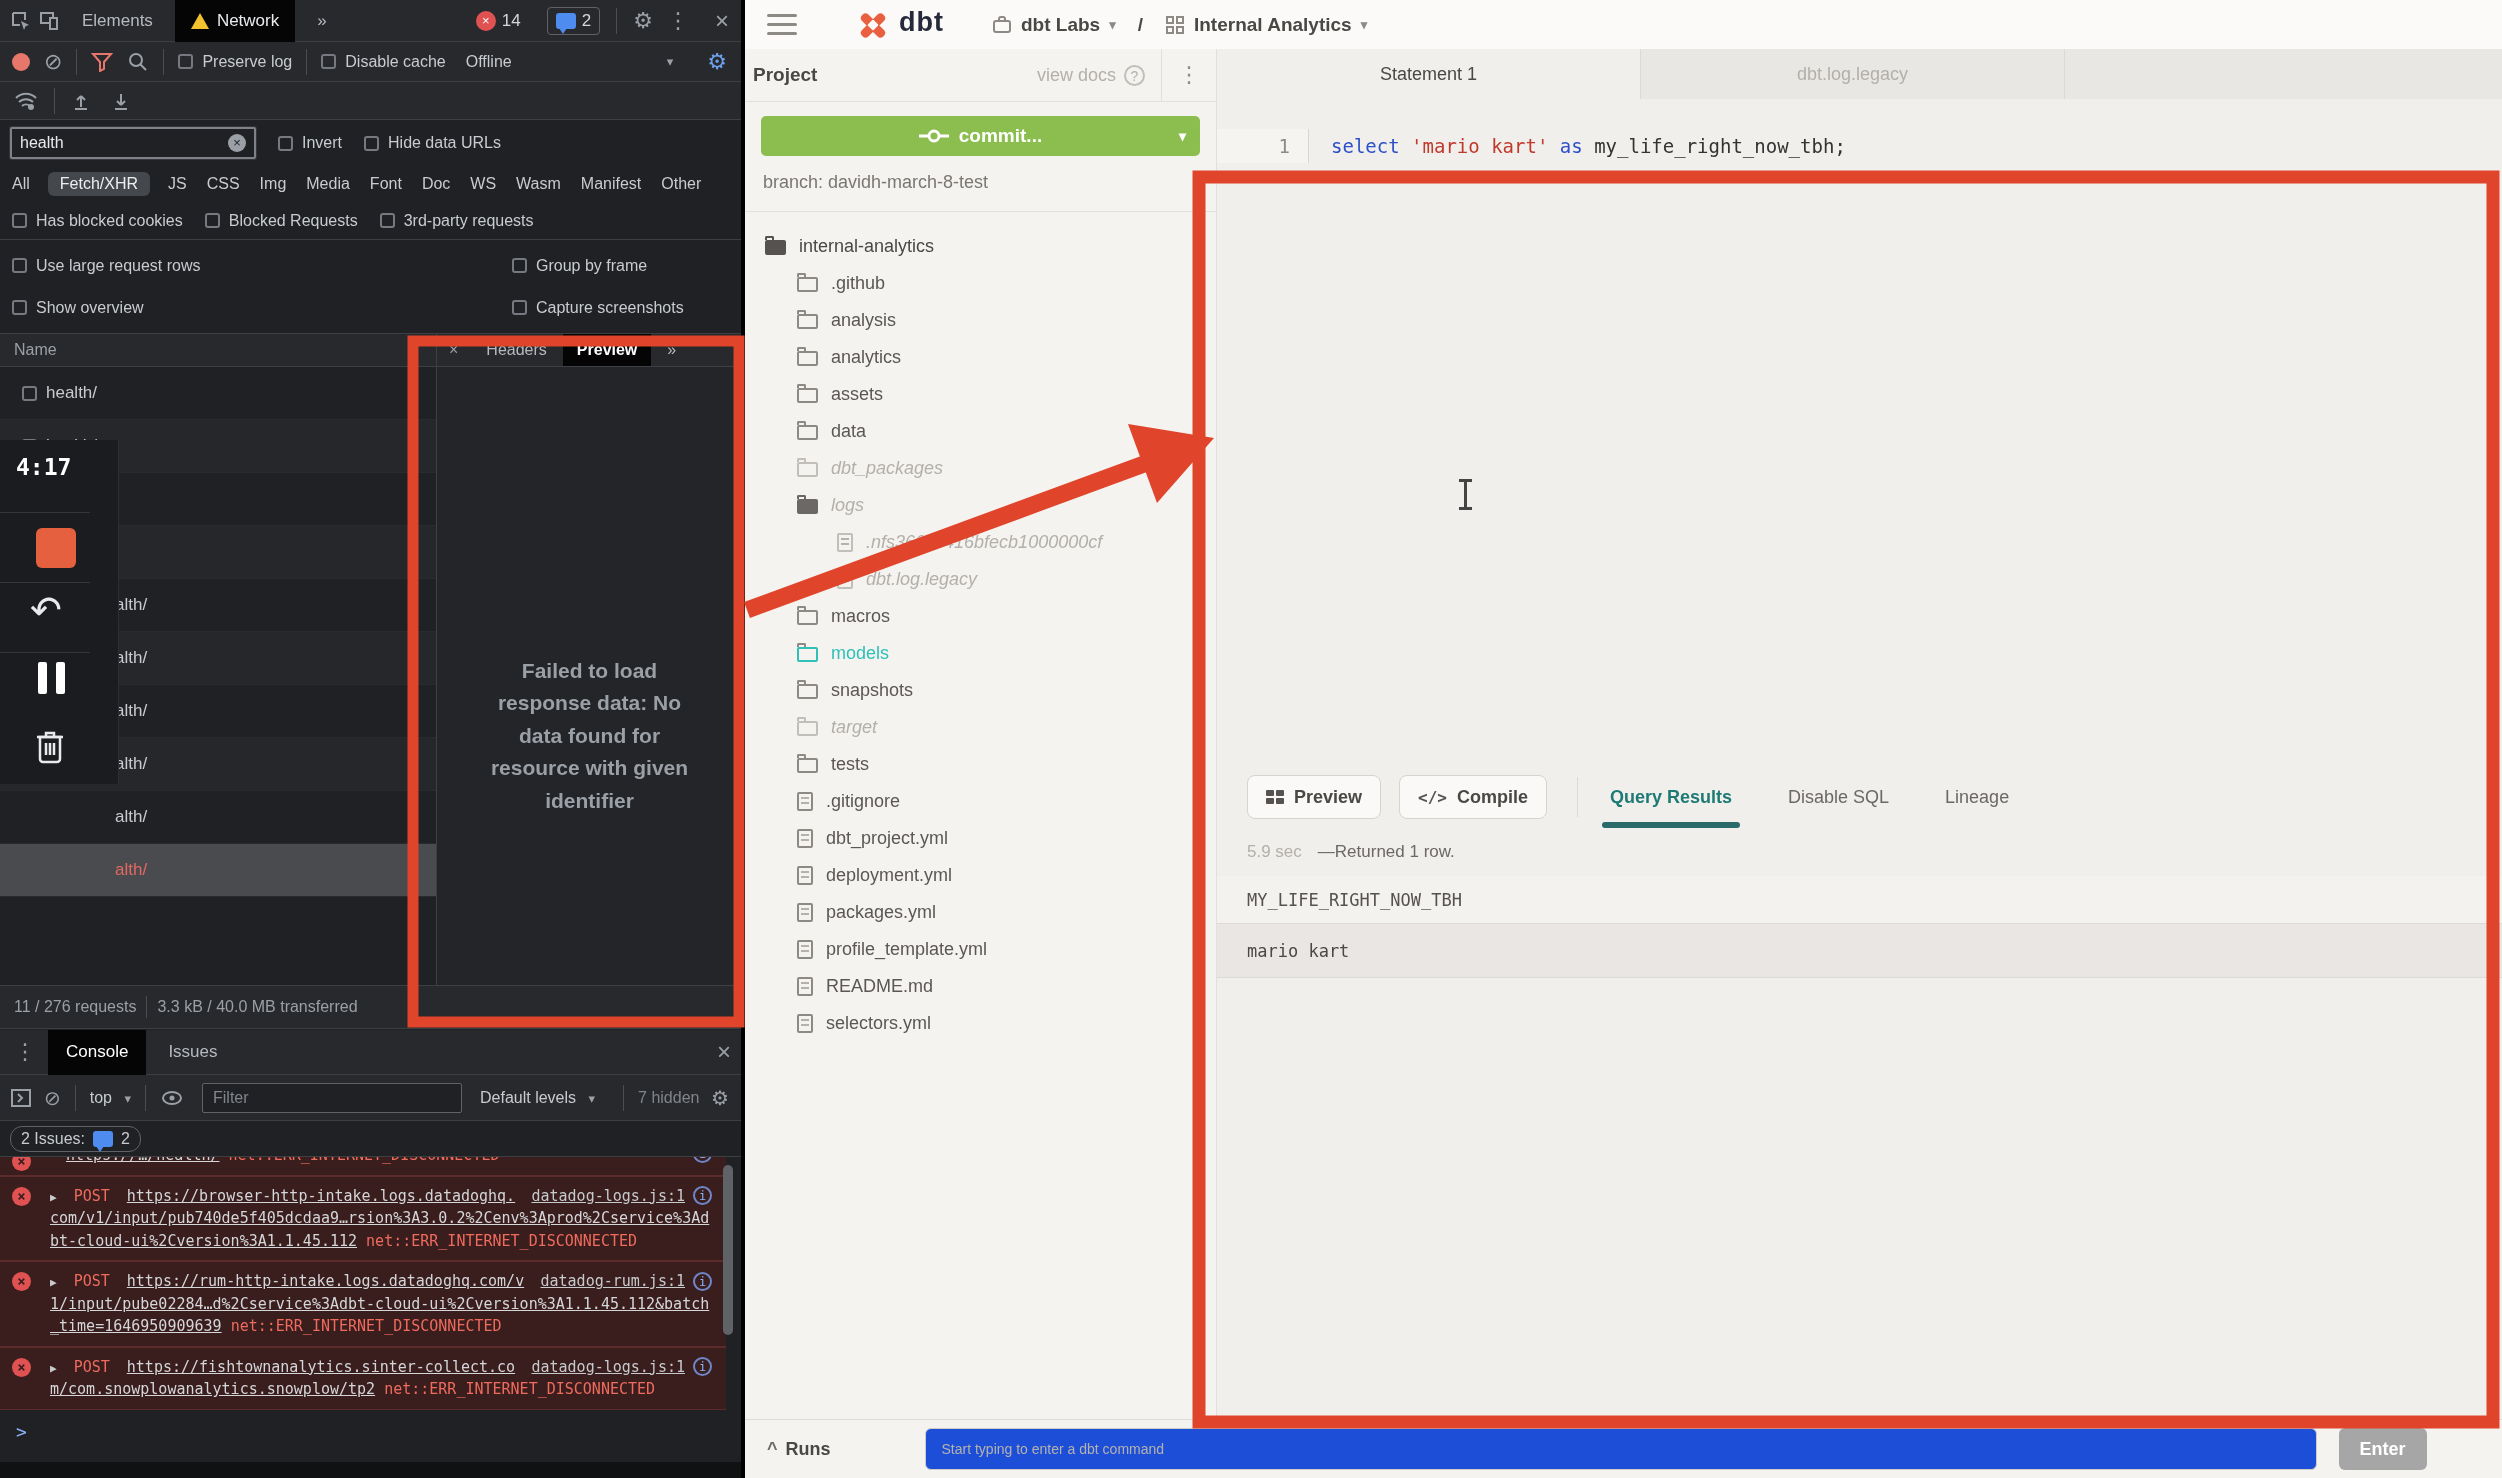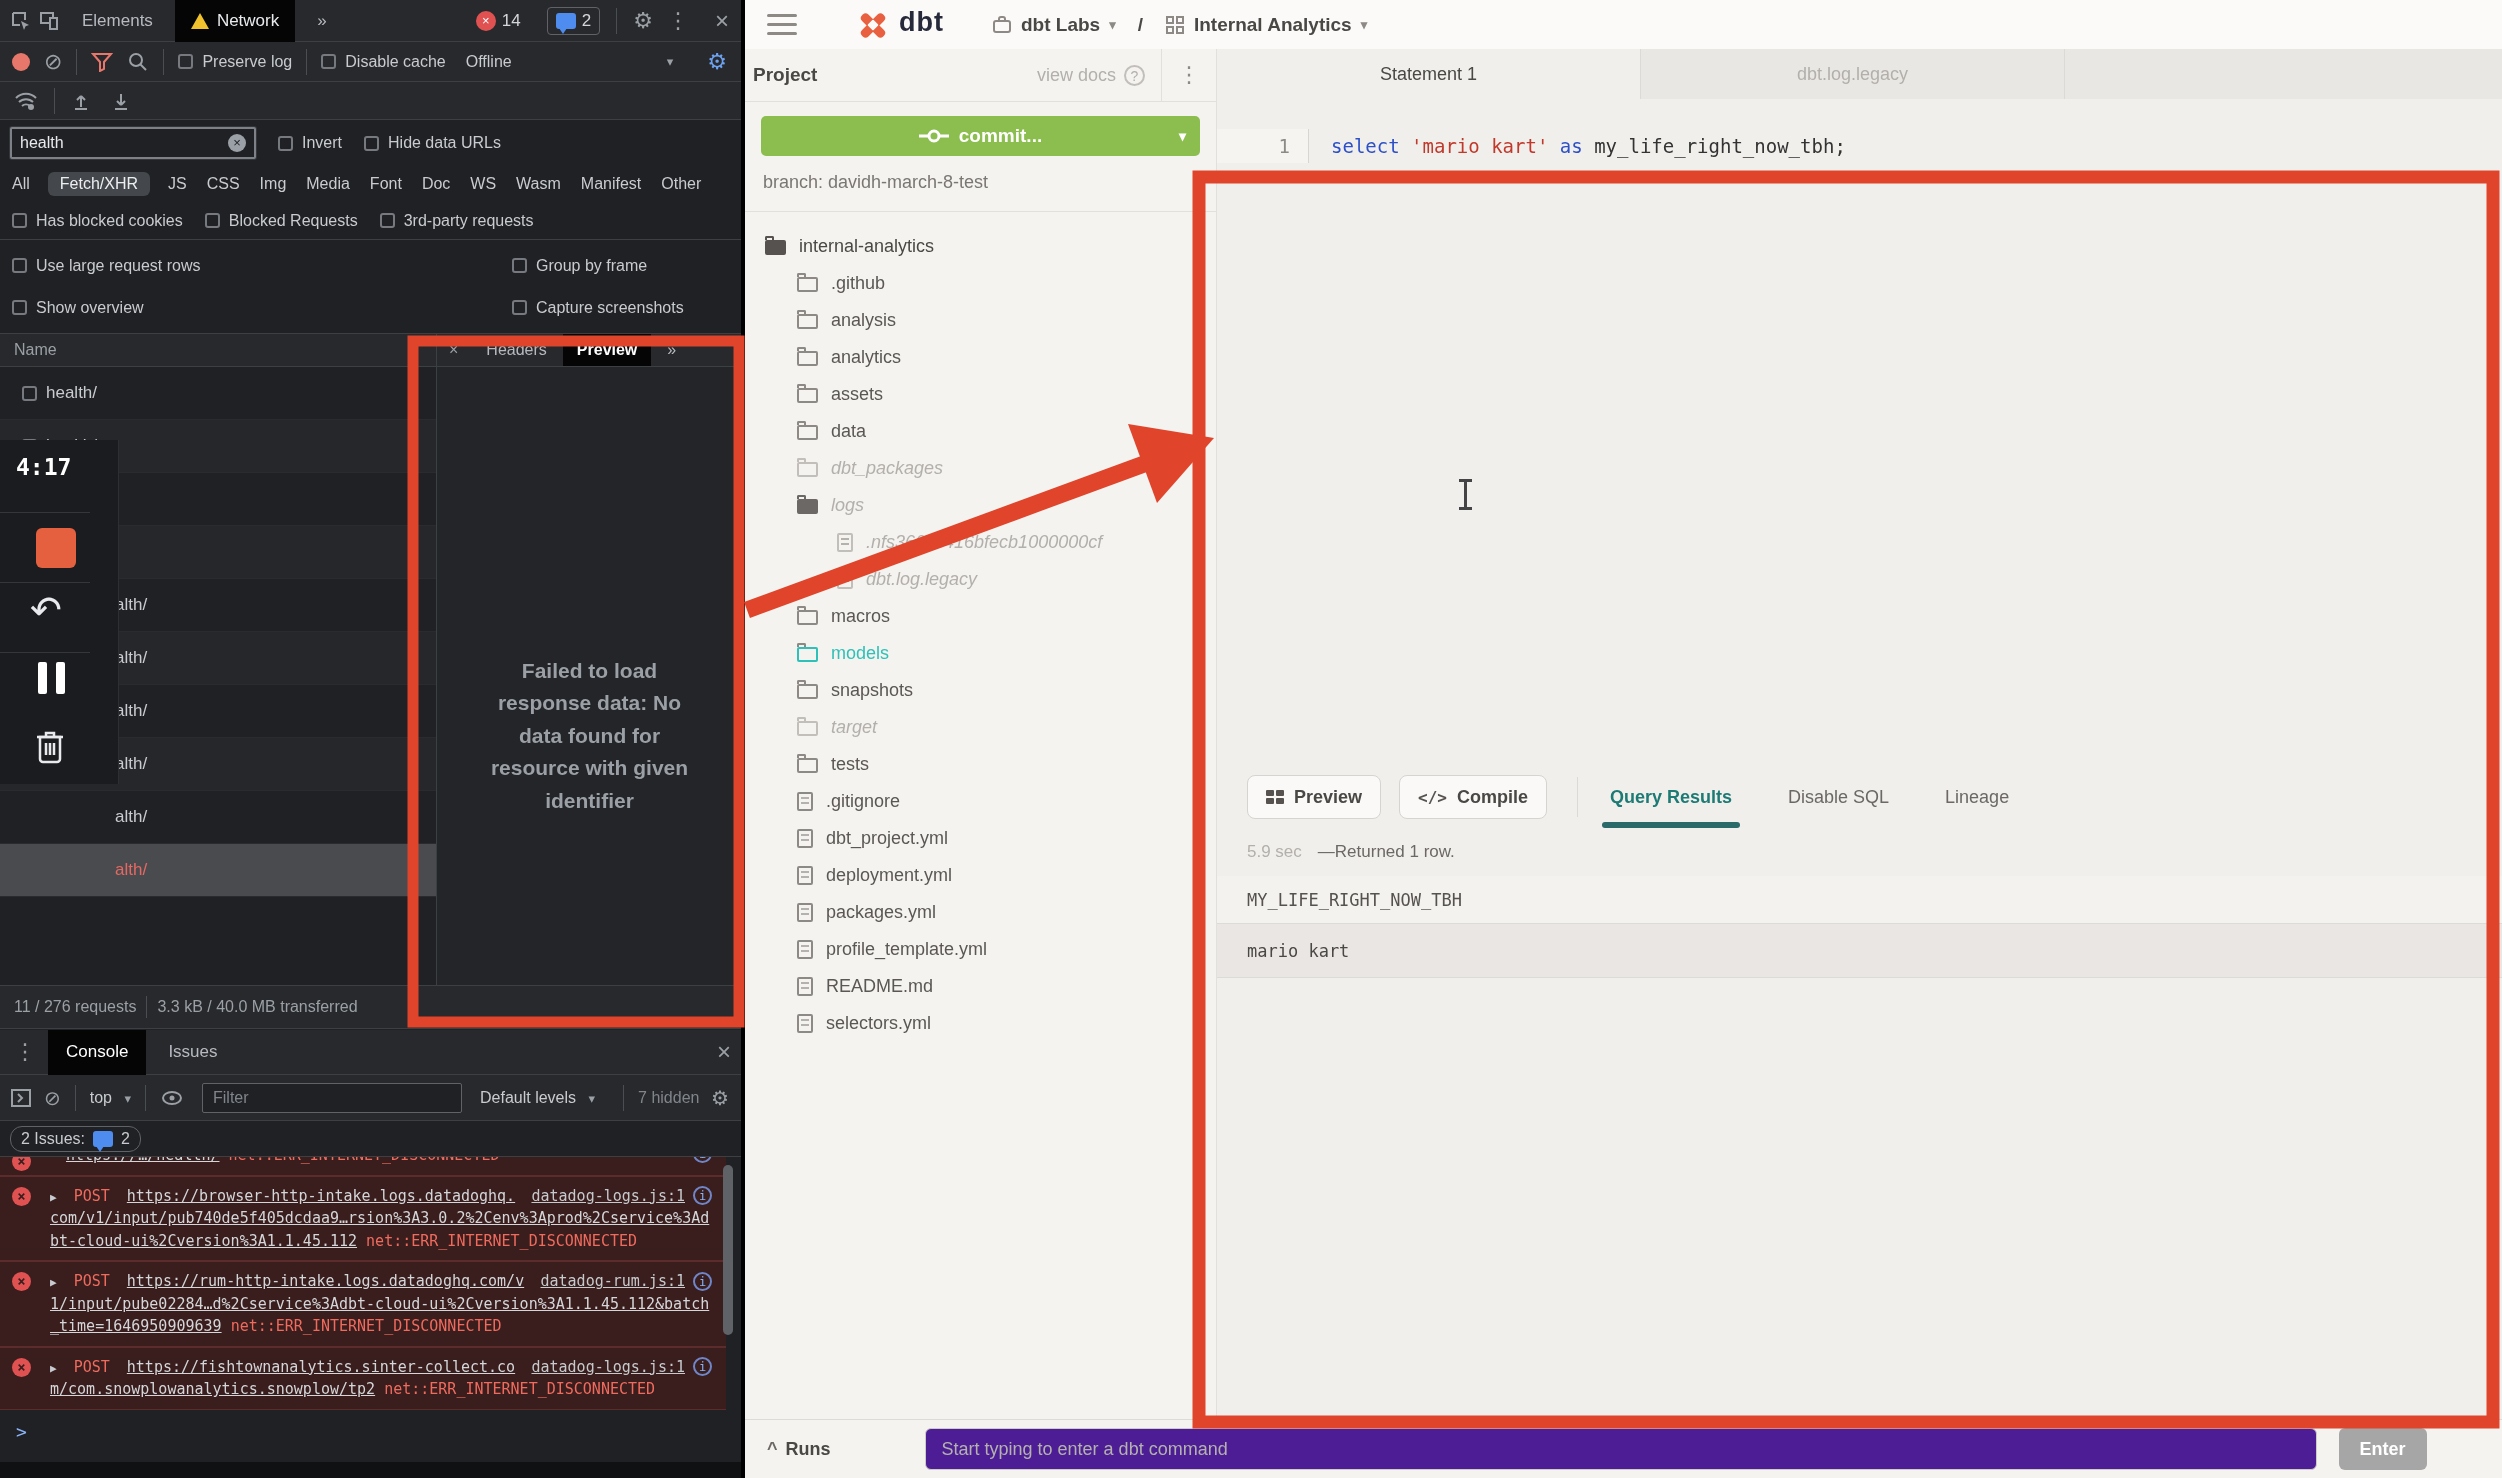--- a/index.html
+++ b/index.html
@@ -193,22 +193,22 @@
   .resmsg{color:#6b6865;margin-left:16px}
   .qtable{position:absolute;left:0;top:827px;width:100%}
   .qth{height:47px;display:flex;align-items:center;padding-left:30px;font-family:"DejaVu Sans Mono",monospace;font-size:17px;color:#55524f;
      background:#f4f2ef;border-bottom:1px solid #dddbd7}
   .qtd{height:53px;display:flex;align-items:center;padding-left:30px;font-family:"DejaVu Sans Mono",monospace;font-size:17px;color:#4a4845;
      background:#e9e6e3;border-bottom:1px solid #dddbd7}
 
   .dbt-bottom{position:absolute;left:0;bottom:0;width:100%;height:58px;background:#f5f3f0;border-top:1px solid #dddbd7;display:flex;align-items:center}
   .runslbl{margin-left:22px;font-size:18px;font-weight:bold;color:#4a4845;display:flex;gap:8px;align-items:center}
   .runslbl .up{font-size:18px;color:#6b6865}
-  .cmdinput{margin-left:94px;width:1392px;height:42px;border:1px solid #cfccc8;border-radius:6px;background:#4c1d95;
-     display:flex;align-items:center;padding-left:16px;font-size:18px;color:#b5b2ad;box-sizing:border-box}
+  .cmdinput{margin-left:94px;width:1392px;height:42px;border:1px solid #cfccc8;border-radius:6px;background:#1d4ed8;
+     display:flex;align-items:center;padding-left:16px;font-size:14px;color:#b5b2ad;box-sizing:border-box}
   .enterbtn{margin-left:22px;width:88px;height:42px;background:#a6a6a6;color:#fff;border-radius:6px;display:flex;align-items:center;justify-content:center;
      font-size:18px;font-weight:bold}
 
   
   .anno{position:absolute;left:0;top:0;width:2502px;height:1478px;pointer-events:none;z-index:50}
 </style>
 </head>
 <body>
 
 <div id="root">

